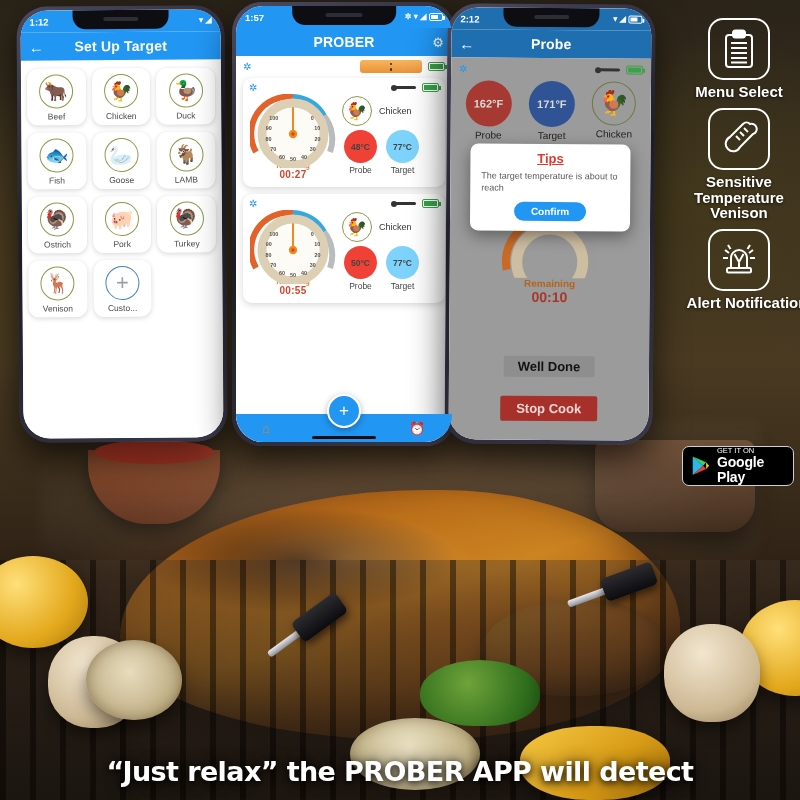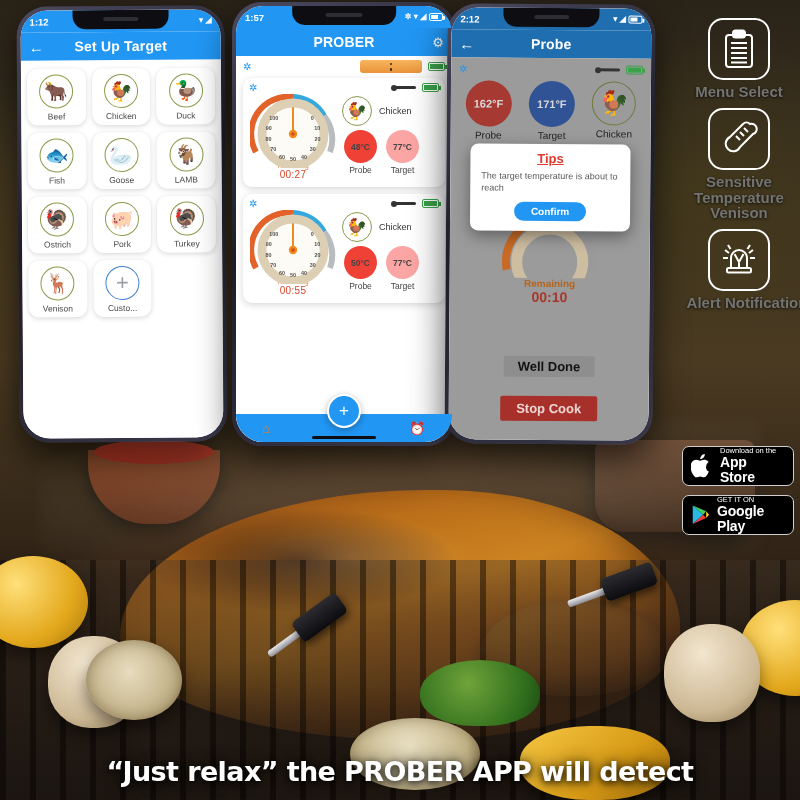--- a/index.html
+++ b/index.html
@@ -193,39 +193,39 @@
   }
   .card-head { position:absolute; left:6px; top:4px; display:flex; align-items:center; width: calc(100% - 12px); }
   .thermo-mini { width:22px; height:3px; border-radius:2px; background:#333; margin-left:auto; margin-right:6px; position:relative; }
   .thermo-mini:before{ content:""; position:absolute; left:-3px; top:-1.5px; width:6px; height:6px; border-radius:50%; background:#333; }
 
   .gauge-wrap { width: 86px; padding-top: 11px; }
   .gauge { position:relative; width: 86px; height: 74px; }
   .gauge svg { display:block; }
   .g-num { font-size: 5.4px; fill:#55504a; font-weight:700; }
   .remaining {
-    text-align:center; font-size:6.5px; color:#e8762a; font-weight:400; margin-top:-6px;
+    text-align:center; font-size:6.5px; color:#e8762a; font-weight:700; margin-top:-6px;
   }
   .remaining .t { display:block; font-size:10px; color:#d9442b; letter-spacing:.3px; }
 
   .card-right { flex:1; padding-top: 13px; display:flex; flex-direction:column; gap:4px; }
   .meat-row { display:flex; align-items:center; gap:7px; }
   .meat-row .ring2 {
     width:30px;height:30px;border-radius:50%;border:1.3px solid #8a9a4b;
     display:flex;align-items:center;justify-content:center;font-size:17px;
   }
   .meat-row .nm { font-size:9px; color:#333; }
   .temps { display:flex; gap:9px; padding-left:2px; }
   .temp-col { display:flex; flex-direction:column; align-items:center; gap:2px; }
   .bubble {
     width:33px;height:33px;border-radius:50%;color:#fff;
     display:flex;align-items:center;justify-content:center;font-size:8.5px;font-weight:700;
   }
   .bubble.red { background:#ef4136; }
-  .bubble.blue { background:#fca5a5; }
+  .bubble.blue { background:#7dd3fc; }
   .temp-col span { font-size:8.5px; color:#444; }
 
   .tabbar {
     position:absolute; left:0; right:0; bottom:0; height:28px; background:#2196f3;
     display:flex; align-items:center; justify-content:space-around; z-index:5;
   }
   .tabbar .ti { font-size: 13px; color:#fff; }
   .tabbar .ti.home { color:#f57c1f; }
   .fab {
     position:absolute; left:50%; transform:translateX(-50%); bottom: 14px;
@@ -281,21 +281,21 @@
 
   
   .features { position:absolute; right: 0px; top: 18px; width: 122px;
     display:flex; flex-direction:column; align-items:center; gap: 8px; z-index: 15; }
   .feature { display:flex; flex-direction:column; align-items:center; }
   .f-icon {
     width: 62px; height: 62px; border-radius: 15px; border: 2.5px solid #fff;
     display:flex; align-items:center; justify-content:center;
   }
   .f-lbl {
-    color:#737373; font-size: 15px; font-weight:700; text-align:center; margin-top:4px;
+    color:#ffffff; font-size: 15px; font-weight:700; text-align:center; margin-top:4px;
     line-height:1.05; white-space:nowrap; text-shadow: 0 1px 3px rgba(0,0,0,.8);
   }
   .f-lbl.wrap { white-space:normal; width: 118px; }
   #feat-alert .f-lbl { margin-left: 16px; }
 
   .stores { position:absolute; right: 6px; top: 446px; display:flex; flex-direction:column; gap: 9px; z-index:16; }
   .store-badge {
     width: 112px; height: 40px; background:#000; border: 1.6px solid #cfcfcf; border-radius:7px;
     display:flex; align-items:center; gap: 7px; padding: 0 8px; color:#fff;
   }
@@ -666,30 +666,20 @@
         <line x1="8" y1="4" x2="10.5" y2="8"></line>
           <line x1="30" y1="4" x2="27.5" y2="8"></line>
       </svg>
     </div>
     <div class="f-lbl">Alert Notification</div>
   </div>
 </div>
 
 <div class="stores">
   <div class="store-badge">
-    <svg width="22" height="26" viewBox="0 0 22 26" fill="#fff">
-      <path d="M15.2 13.6c0-3 2.4-4.4 2.5-4.5-1.4-2-3.5-2.3-4.2-2.3-1.8-.2-3.5 1-4.4 1-.9 0-2.3-1-3.8-1-2 0-3.8 1.1-4.8 2.9-2 3.5-.5 8.8 1.5 11.7 1 1.4 2.1 3 3.6 2.9 1.4-.06 2-.9 3.7-.9s2.2.9 3.7.87c1.5-.03 2.5-1.4 3.4-2.8.6-.9 1.1-2 1.4-2.9-3-1.2-3-4.9-2.6-5.0z"></path>
-      <path d="M12.6 4.6c.8-1 1.3-2.3 1.2-3.6-1.1.05-2.5.76-3.3 1.7-.7.84-1.4 2.2-1.2 3.4 1.2.1 2.5-.6 3.3-1.5z"></path>
-    </svg>
-    <div class="txt">
-      <span class="small">Download on the</span>
-      <span class="big">App Store</span>
-    </div>
-  </div>
-  <div class="store-badge">
     <svg width="22" height="24" viewBox="0 0 22 24">
       <polygon points="2,1 14,11.6 2,22.5" fill="#2ab8e6"></polygon>
       <polygon points="2,1 14,11.6 17.5,7.6" fill="#3fcf62"></polygon>
       <polygon points="2,22.5 14,11.6 17.5,15.6" fill="#ef3c3c"></polygon>
       <polygon points="17.5,7.6 21,11.6 17.5,15.6" fill="#f8c51c"></polygon>
     </svg>
     <div class="txt">
       <span class="small">GET IT ON</span>
       <span class="big">Google Play</span>
     </div>

